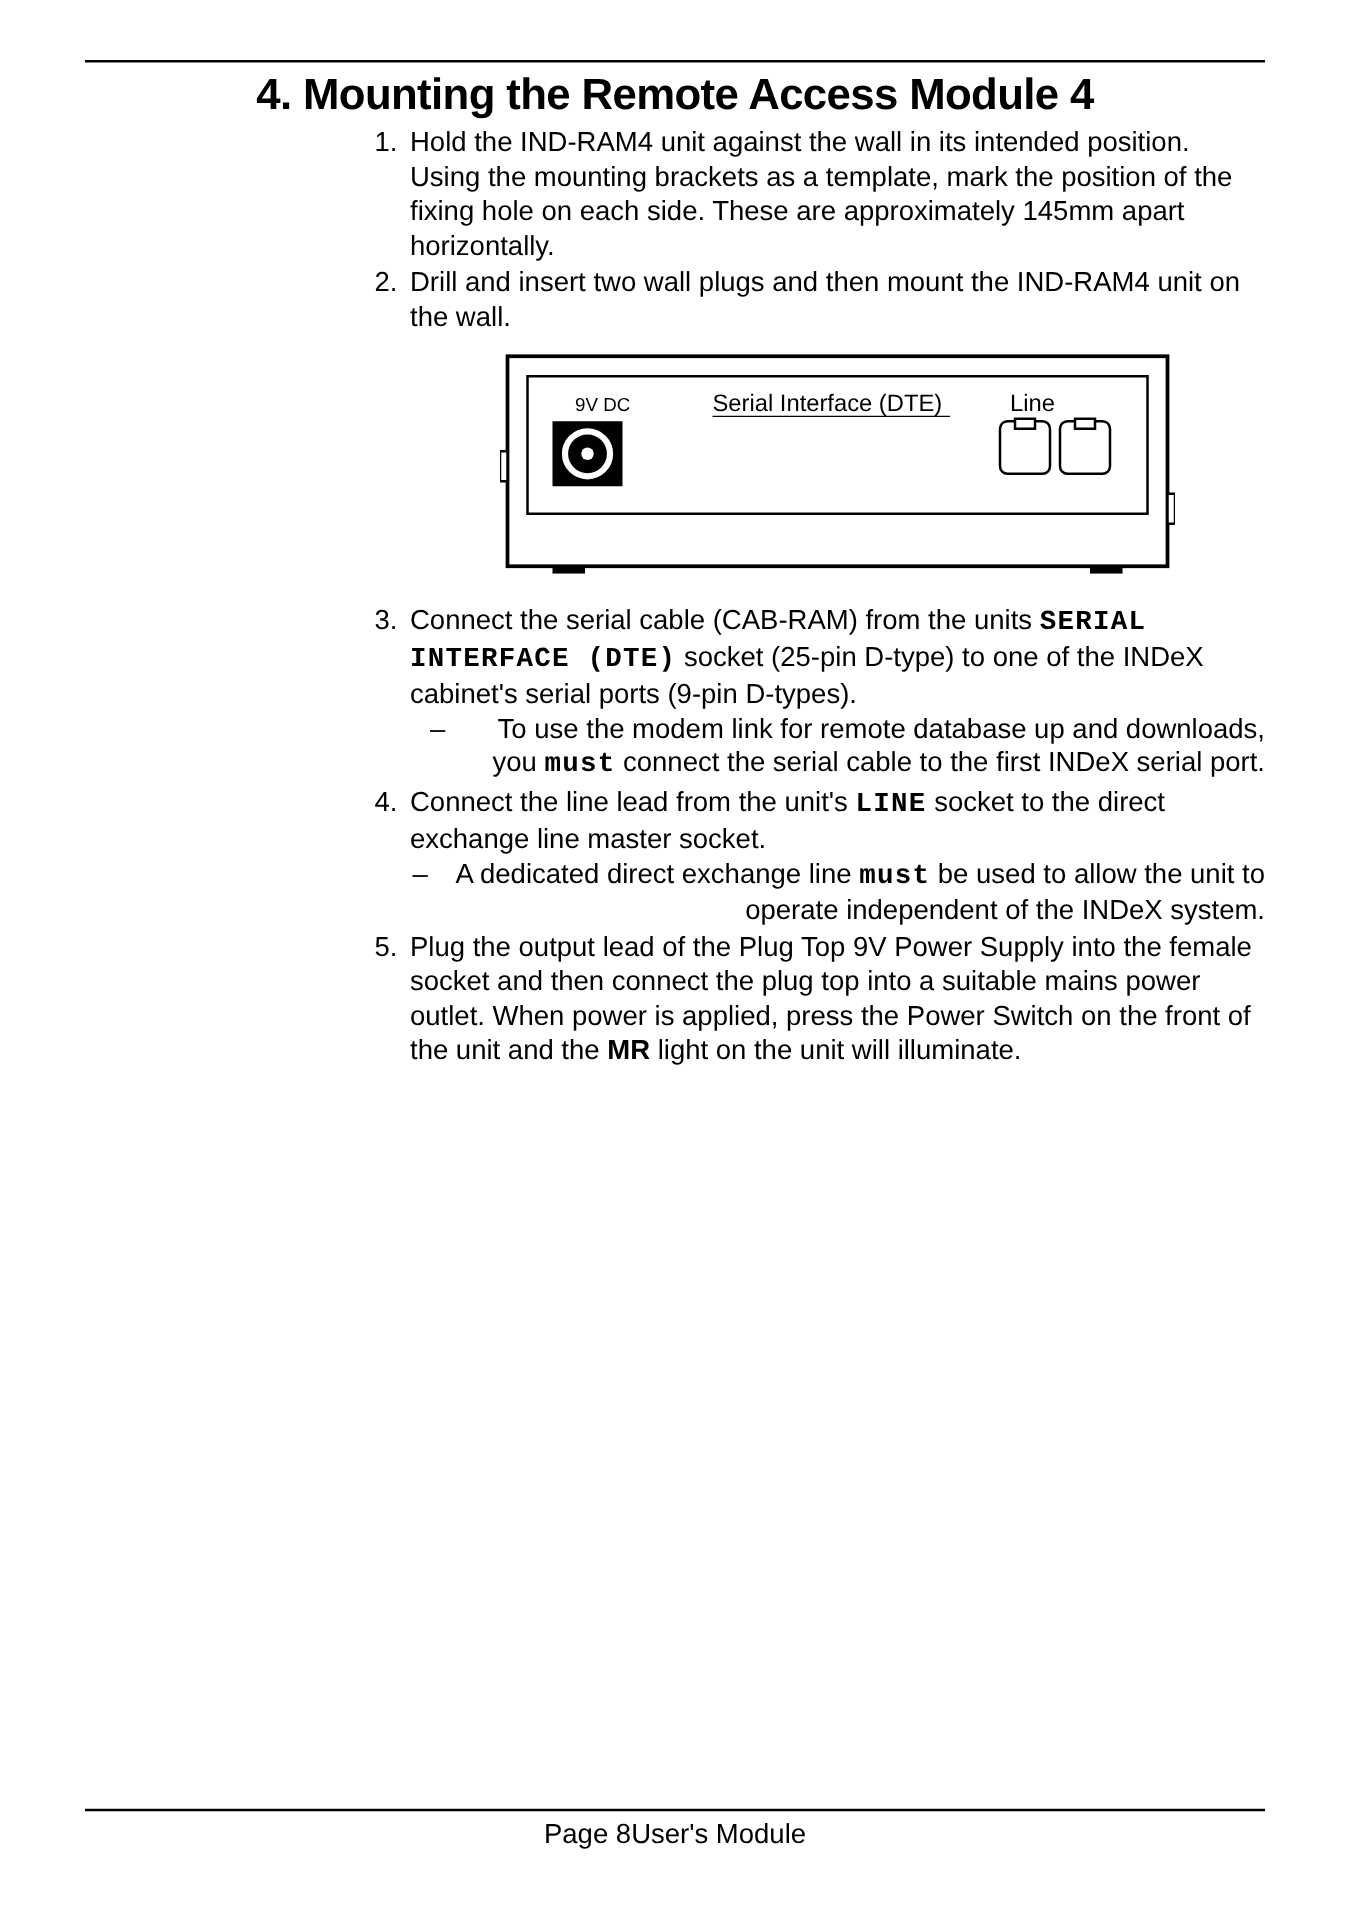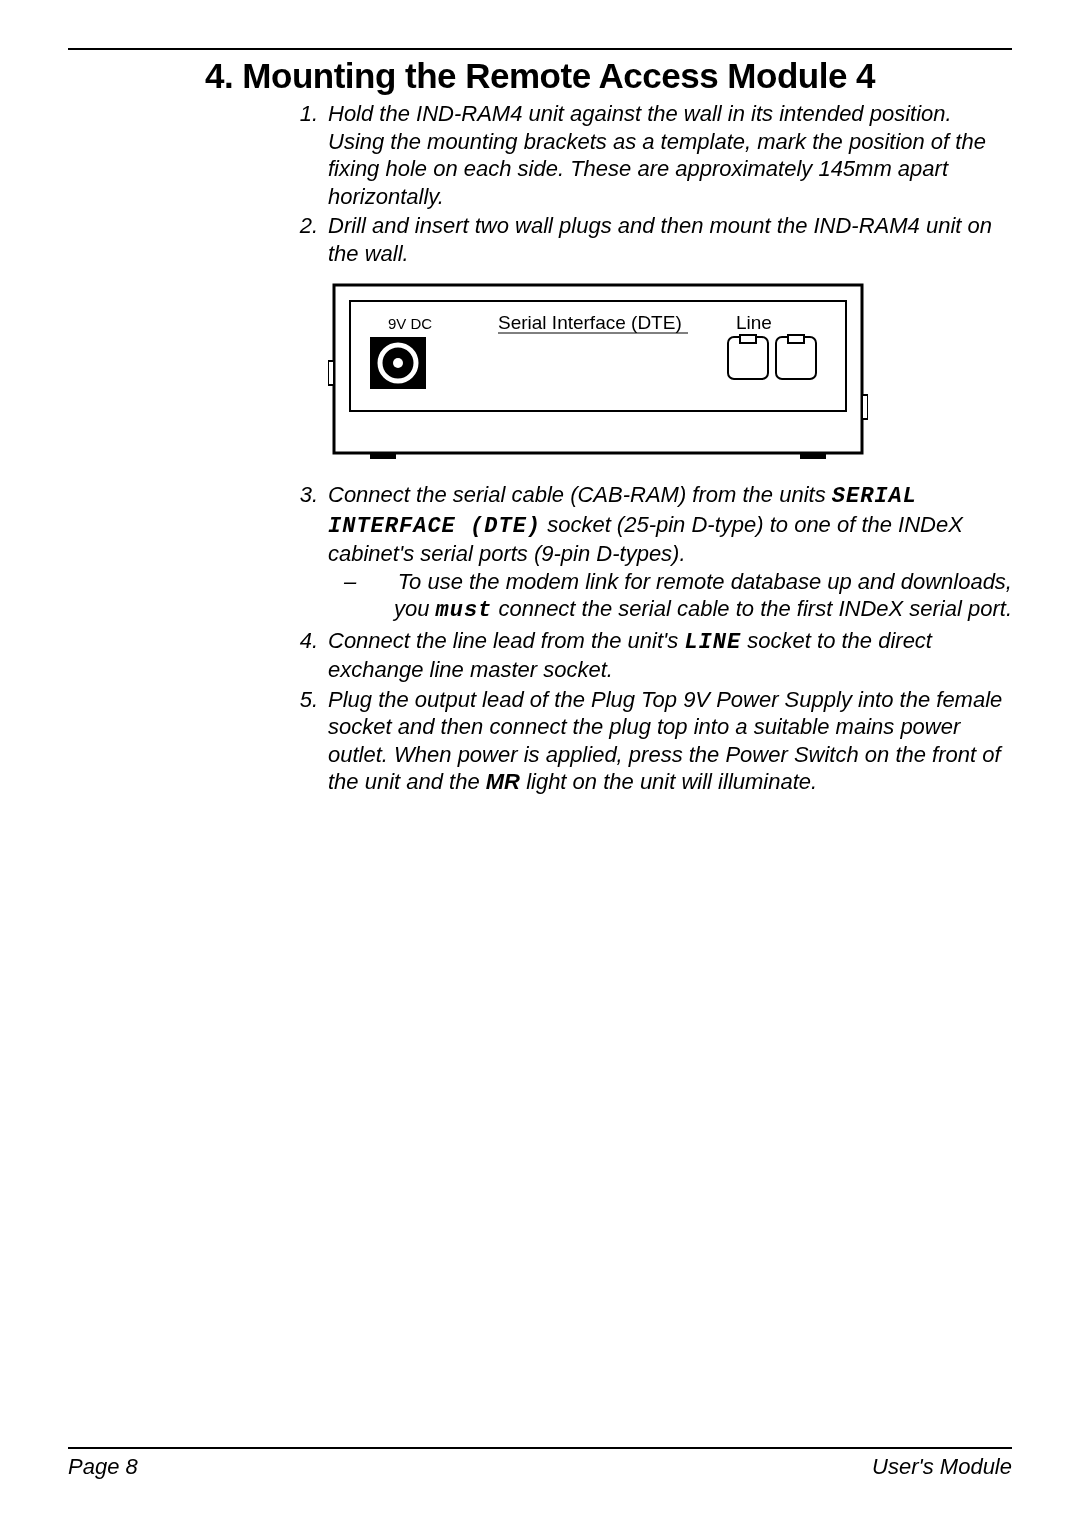--- a/index.html
+++ b/index.html
@@ -19,21 +19,20 @@
       margin-bottom: 4px;
       letter-spacing: -0.5px;
       text-align: center;
     }
     .content {
       margin-left: 216px;
     }
     ol.outer {
       list-style: none;
       counter-reset: outer;
-      font-style: italic;
     }
     ol.outer > li {
       counter-increment: outer;
       position: relative;
       padding-left: 44px;
       font-size: 22px;
       line-height: 1.25;
       margin-bottom: 2px;
     }
     ol.outer > li::before {
@@ -61,35 +60,35 @@
       content: "–";
       position: absolute;
       left: 0;
       top: 0;
     }
     .sub2 > li::before { content: "–"; }
     .sub2 { padding-left: 2px; }
 
     .diagram-wrap {
       margin: 12px 0 18px 44px;
+      text-align: center;
     }
 
     .footer {
       position: absolute;
       left: 68px;
       right: 68px;
       bottom: 46px;
     }
     .footer .rule { margin-bottom: 4px; }
     .footer-row {
       display: flex;
-      justify-content: space-between;
+      justify-content: center;
       font-size: 22px;
       line-height: 1.3;
-      font-style: italic;
     }
   </style>
 </head>
 <body>
 
 <hr class="rule">
 
 <h1 class="heading">4. Mounting the Remote Access Module 4</h1>
 
 <div class="content">
@@ -138,20 +137,25 @@
     <li>
       <span>Connect the serial cable (CAB-RAM) from the units </span><span class="mono">SERIAL INTERFACE (DTE)</span><span> socket (25-pin D-type) to one of the INDeX cabinet's serial ports (9-pin D-types).</span>
       <ul class="sub">
         <li>
           <span>To use the modem link for remote database up and downloads, you </span><span class="mono">must</span><span> connect the serial cable to the first INDeX serial port.</span>
         </li>
       </ul>
     </li>
     <li>
       <span>Connect the line lead from the unit's </span><span class="mono">LINE</span><span> socket to the direct exchange line master socket.</span>
+      <ul class="sub sub2">
+        <li>
+          <span>A dedicated direct exchange line </span><span class="mono">must</span><span> be used to allow the unit to operate independent of the INDeX system.</span>
+        </li>
+      </ul>
     </li>
     <li>
       <span>Plug the output lead of the Plug Top 9V Power Supply into the female socket and then connect the plug top into a suitable mains power outlet. When power is applied, press the Power Switch on the front of the unit and the </span><span class="bold">MR</span><span> light on the unit will illuminate.</span>
     </li>
   </ol>
 </div>
 
 <div class="footer">
   <hr class="rule">
   <div class="footer-row">

